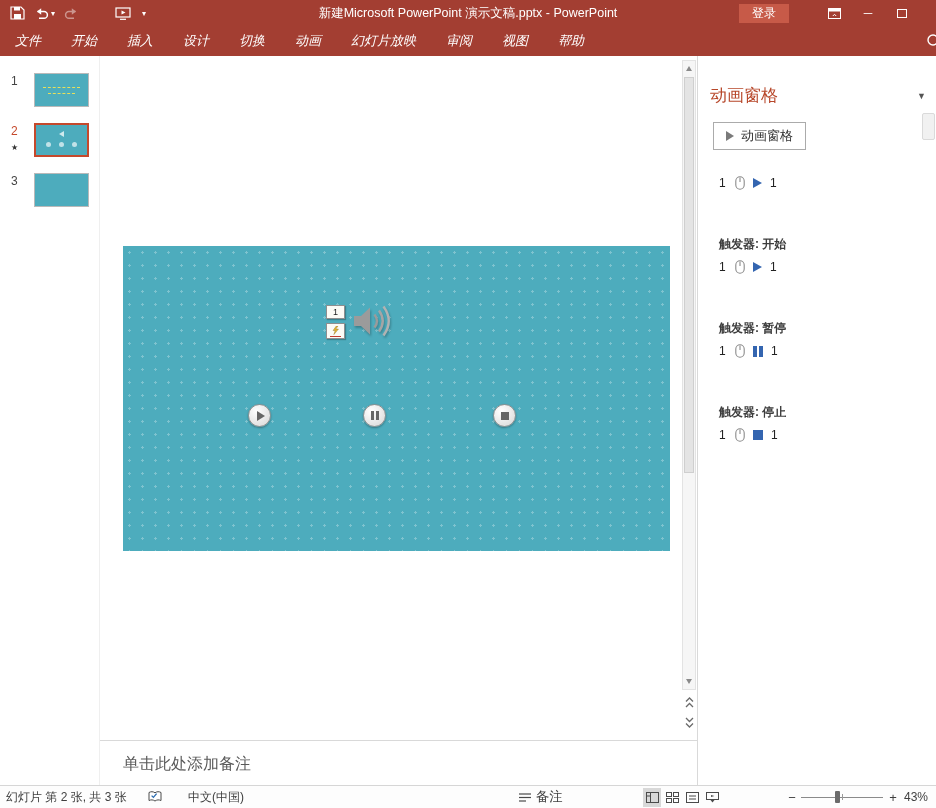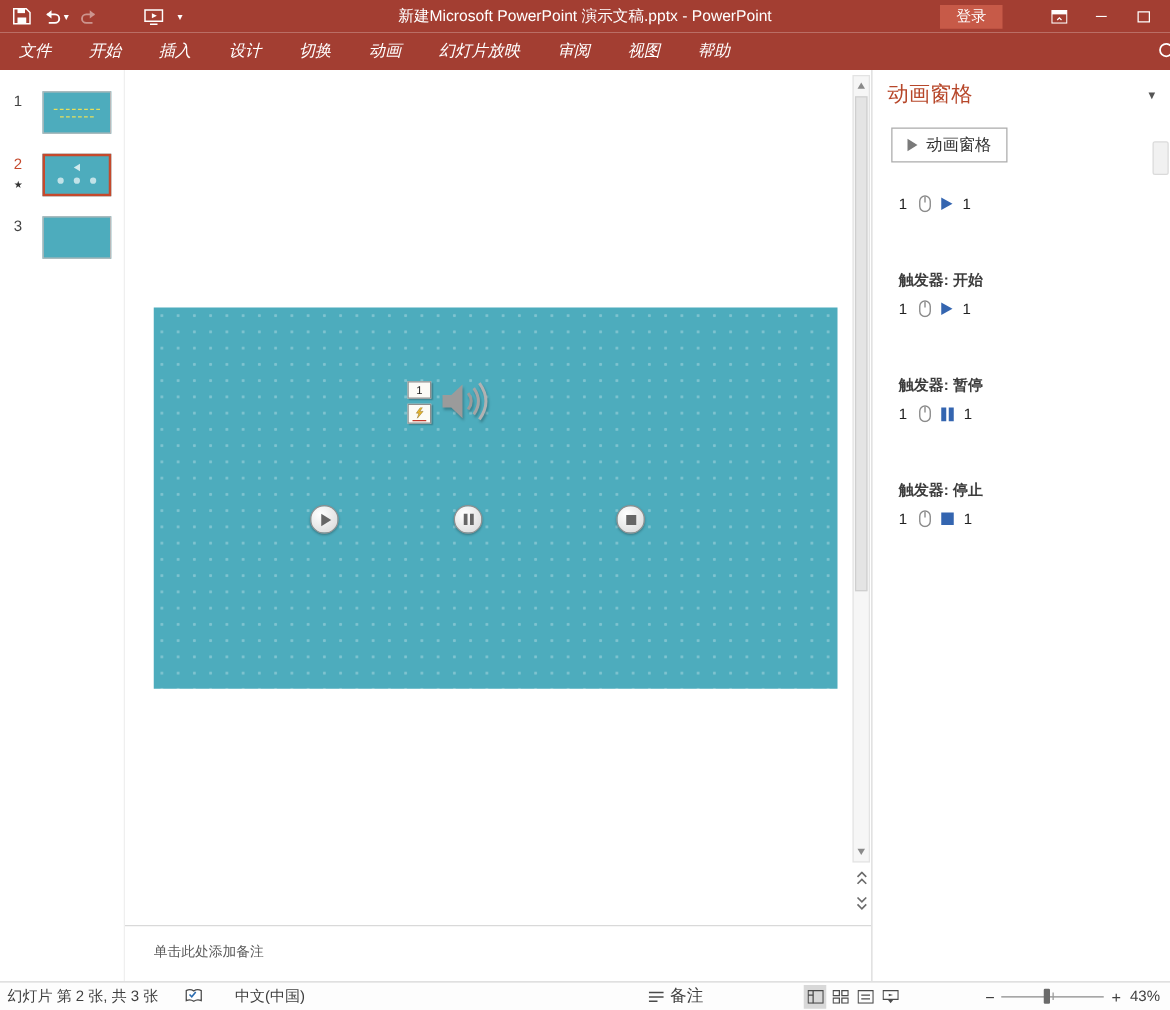--- a/index.html
+++ b/index.html
@@ -8,21 +8,21 @@
   #app{position:relative;width:936px;height:808px;overflow:hidden;background:#fff;color:#333;}
 
   
   .titlebar{position:absolute;left:0;top:0;width:936px;height:26px;background:#A33E32;}
   .win-title{position:absolute;left:0;right:0;top:0;height:26px;display:flex;align-items:center;justify-content:center;color:#fff;font-size:12.5px;}
   .qat{position:absolute;left:0;top:0;height:26px;display:flex;align-items:center;padding-left:7px;gap:3px;}
   .qat-btn{height:22px;display:flex;align-items:center;justify-content:center;padding:0 3px;color:#fff;}
   .qat-caret{font-size:8px;color:#fff;margin-left:2px;}
   .dim{opacity:.45;}
   .qat-sep{width:24px;}
-  .tb-right{position:absolute;right:4px;top:0;height:26px;display:flex;align-items:center;}
+  .tb-right{position:absolute;right:17px;top:0;height:26px;display:flex;align-items:center;}
   .signin{height:19px;padding:0 13px;background:#C75A48;color:#fff;font-size:12px;margin-right:28px;}
   .tb-btn{width:34px;height:26px;display:flex;align-items:center;justify-content:center;color:#fff;font-size:12px;}
   .max-box{width:10px;height:9px;border:1.4px solid #fff;display:inline-block;}
 
   
   .tabs{position:absolute;left:0;top:26px;width:936px;height:30px;background:#A33E32;display:flex;align-items:center;color:#fff;}
   .tab{height:30px;display:flex;align-items:center;padding:0 15px;font-size:13px;font-style:italic;}
   .tellme{display:flex;align-items:center;gap:7px;margin-left:12px;font-size:13px;height:30px;}
   .tabs-search{position:absolute;right:-7px;top:7px;}
 
@@ -62,24 +62,24 @@
   .vscroll{position:absolute;left:582px;top:4px;width:14px;height:630px;background:#F6F6F6;border:1px solid #E3E3E3;}
   .sb-arrow{position:absolute;left:0;width:12px;height:13px;display:flex;align-items:center;justify-content:center;}
   .sb-up{top:1px;}.sb-down{bottom:1px;}
   .tri-up{width:0;height:0;border-left:3.5px solid transparent;border-right:3.5px solid transparent;border-bottom:5px solid #8a8a8a;}
   .tri-down{width:0;height:0;border-left:3.5px solid transparent;border-right:3.5px solid transparent;border-top:5px solid #8a8a8a;}
   .sb-thumb{position:absolute;left:1px;top:16px;width:10px;height:396px;background:#E4E4E4;border:1px solid #CFCFCF;}
   .dbl{position:absolute;left:582px;width:14px;height:17px;display:flex;align-items:center;justify-content:center;}
   .dbl-prev{top:638px;} .dbl-next{top:658px;}
 
   
-  .notes{position:absolute;left:0;bottom:0;width:597px;height:45px;border-top:1px solid #D9D9D9;padding:13px 0 0 23px;color:#595959;font-size:11px;background:#fff;}
-
-  
-  .anim-pane{position:absolute;left:697px;top:56px;width:239px;height:729px;background:#fff;border-left:1px solid #D9D9D9;padding:8px 0 0 12px;}
+  .notes{position:absolute;left:0;bottom:0;width:597px;height:45px;border-top:1px solid #D9D9D9;padding:13px 0 0 23px;color:#595959;font-size:16px;background:#fff;}
+
+  
+  .anim-pane{position:absolute;left:697px;top:56px;width:239px;height:729px;background:#fff;border-left:1px solid #D9D9D9;padding:28px 0 0 12px;}
   .pane-head{display:flex;align-items:center;padding-right:10px;}
   .pane-title{color:#B7472A;font-size:17px;}
   .pane-caret{margin-left:auto;color:#555;font-size:9px;}
   .play-all{margin-top:15px;margin-left:3px;display:flex;align-items:center;gap:7px;border:1px solid #ABABAB;background:#fff;height:28px;padding:0 12px;font-size:13px;color:#333;}
   .tri-gray{width:0;height:0;border-left:8px solid #7a7a7a;border-top:5px solid transparent;border-bottom:5px solid transparent;}
   .alist{margin-top:22px;padding-left:9px;font-size:12px;color:#222;}
   .arow{display:flex;align-items:center;height:22px;margin-bottom:10px;gap:8px;}
   .anum{width:8px;}
   .atrigger{height:20px;line-height:20px;margin-bottom:2px;font-weight:bold;color:#3d3d3d;margin-top:40px;}
   .fx{display:inline-block;}

